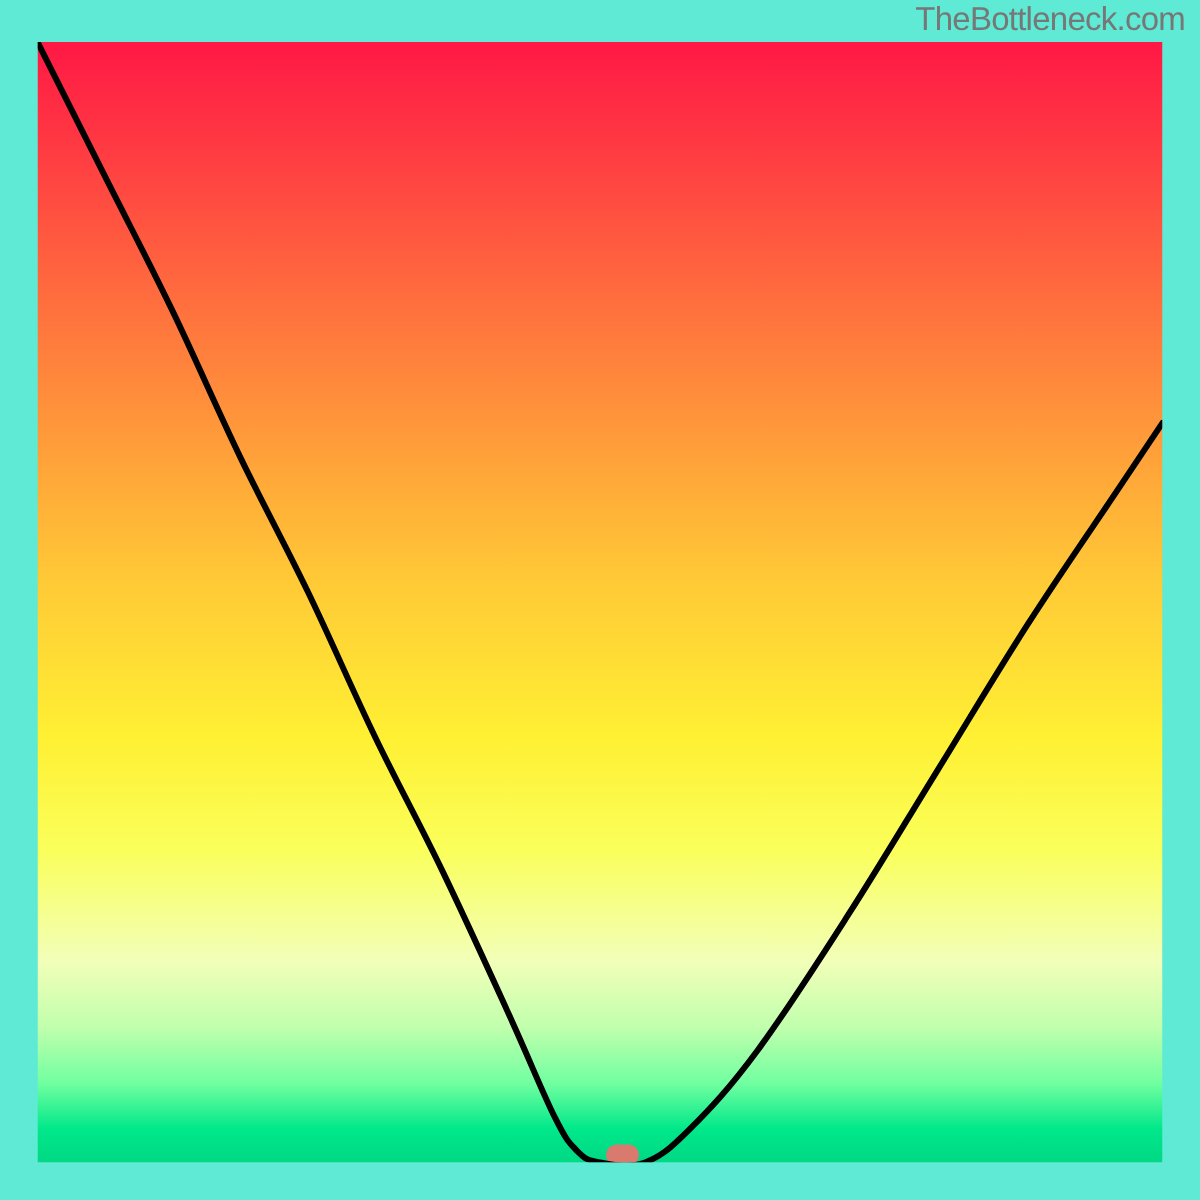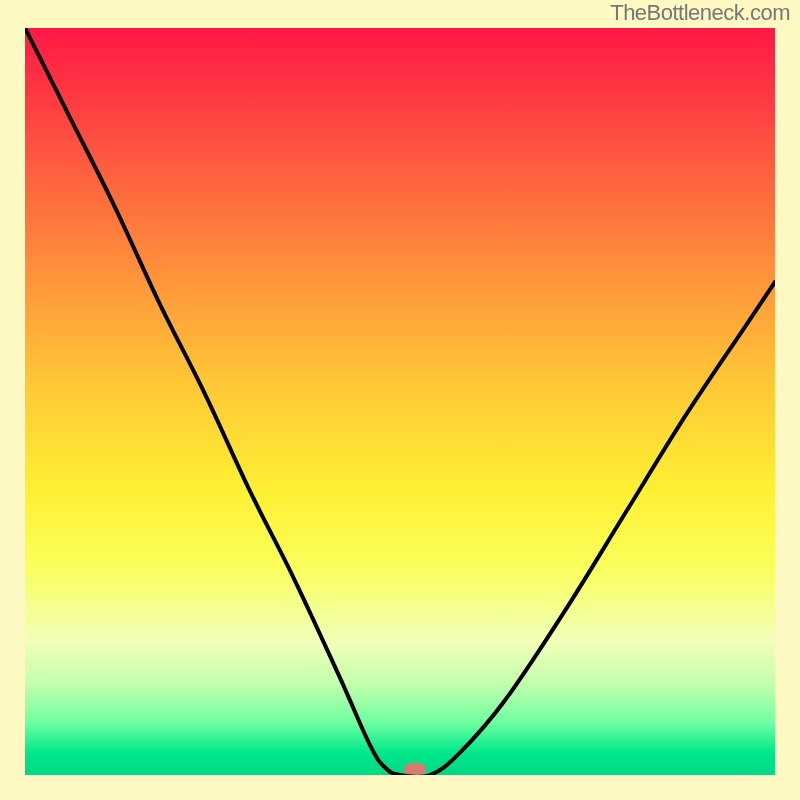--- a/index.html
+++ b/index.html
@@ -7,21 +7,21 @@
     padding: 0;
     width: 800px;
     height: 800px;
     overflow: hidden;
     font-family: Arial, Helvetica, sans-serif;
   }
   .container {
     position: relative;
     width: 800px;
     height: 800px;
-    background: #fef9c3;
+    background: #5eead4;
   }
   .attribution {
     position: absolute;
     top: 0;
     right: 10px;
     color: #777;
     font-size: 22px;
     font-weight: 500;
     z-index: 5;
     letter-spacing: -0.5px;

